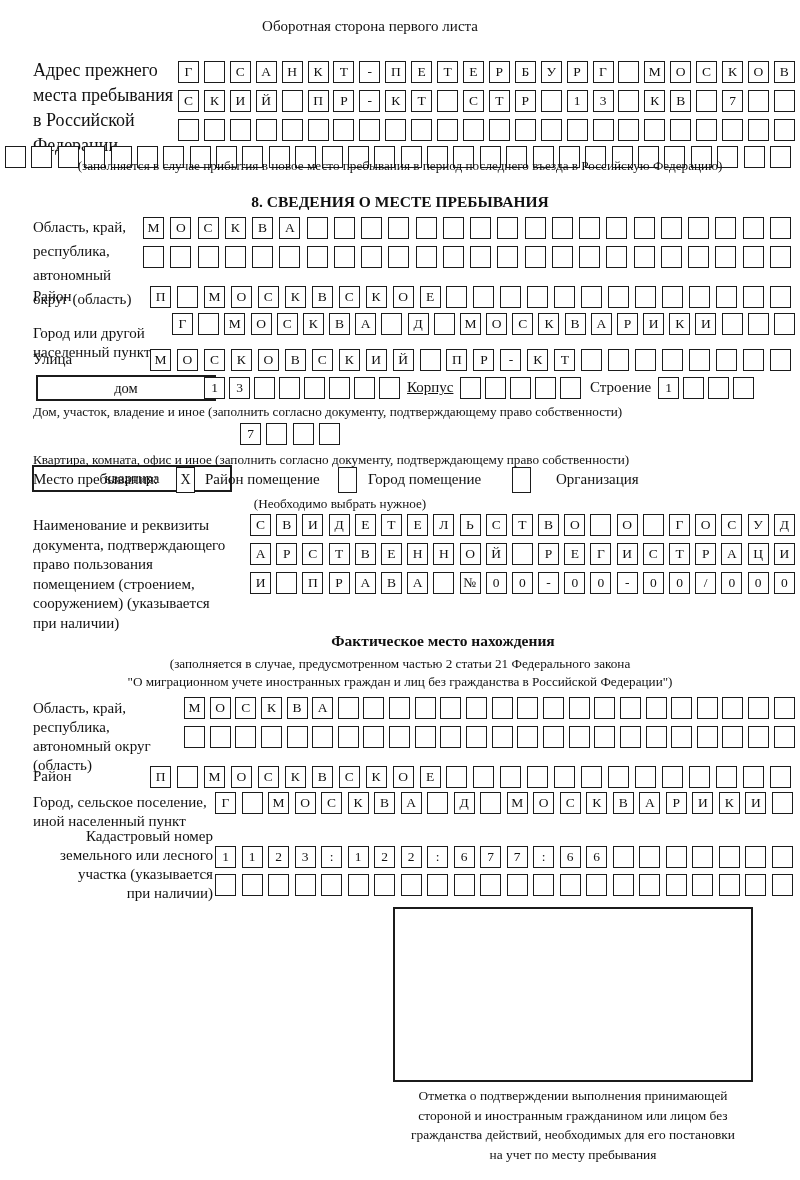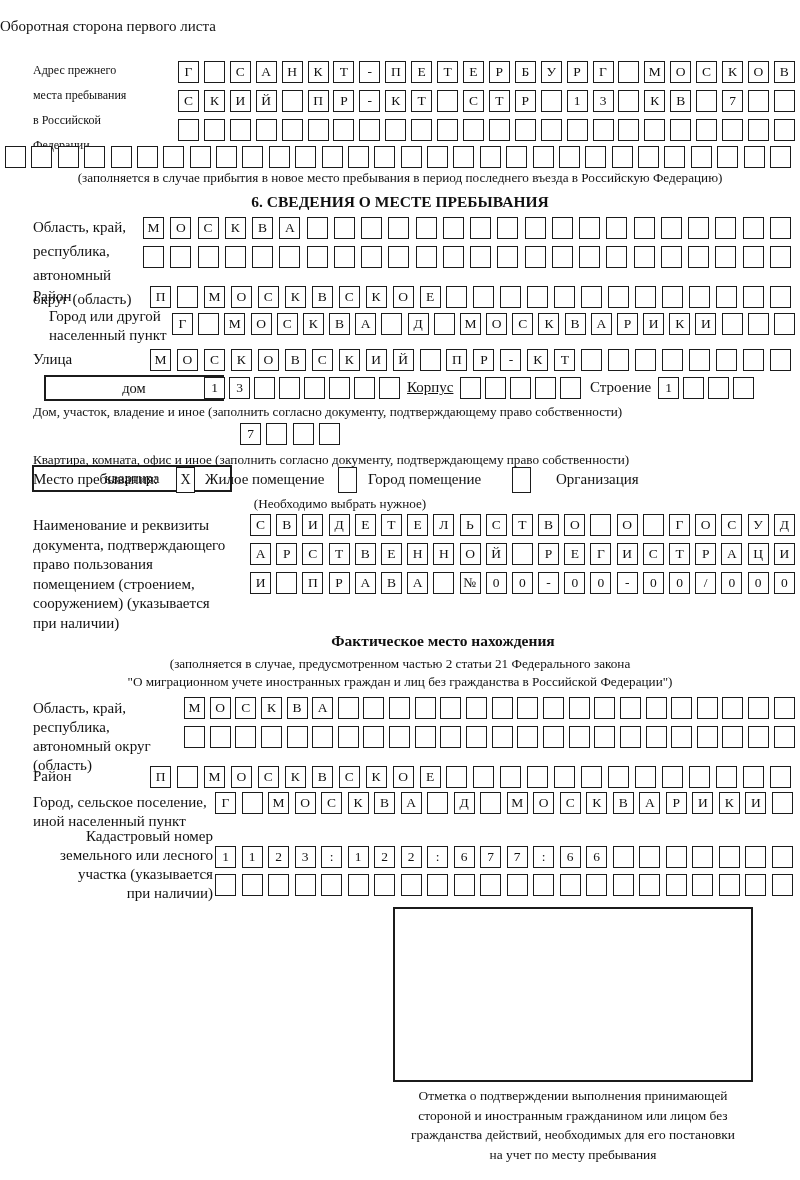--- a/index.html
+++ b/index.html
@@ -2,21 +2,21 @@
 <html><head>
 <meta charset="utf-8">
 <style>
   html,body{margin:0;padding:0;background:#fff;}
   #page{
     position:relative;width:800px;height:1180px;background:#ffffff;
     font-family:"Liberation Serif","DejaVu Serif",serif;color:#111;
     overflow:hidden;
   }
   .abs{position:absolute;}
-  .lbl{font-size:12px;line-height:25px;}
+  .lbl{font-size:18px;line-height:25px;}
   .lbl-tight{font-size:15px;line-height:19px;}
   .lbl-mid{font-size:15px;line-height:24px;}
   .lbl-doc{font-size:15px;line-height:19.5px;}
   .note{font-size:13.2px;}
   .center{text-align:center;}
   .bold{font-weight:bold;}
   .cellrow{display:flex;justify-content:space-between;}
   .cell{
     width:21px;height:22px;box-sizing:border-box;border:1.5px solid #1b1b1b;
     display:flex;align-items:center;justify-content:center;
@@ -31,21 +31,21 @@
     display:flex;align-items:center;justify-content:center;font-size:14px;background:#fff;
   }
   .stamp{box-sizing:border-box;border:2.5px solid #1b1b1b;background:#fff;}
   .inline-lbl{font-size:15px;}
 </style>
 </head>
 <body>
 
 <div id="page">
 
-  <div class="abs" style="left:0;top:18px;width:740px;text-align:left;font-size:15px;">Оборотная сторона первого листа</div>
+  <div class="abs" style="left:0;top:18px;width:740px;text-align:center;font-size:15px;">Оборотная сторона первого листа</div>
 
   <div class="abs lbl" style="left:33px;top:58px;width:150px;">
     <div>Адрес прежнего</div>
     <div>места пребывания</div>
     <div>в Российской</div>
     <div>Федерации</div>
   </div>
   <div class="abs cellrow" style="left:178px;top:61px;width:617px;">
       <span class="cell">Г</span>
       <span class="cell"></span>
@@ -149,23 +149,23 @@
       <span class="cell"></span>
       <span class="cell"></span>
       <span class="cell"></span>
       <span class="cell"></span>
       <span class="cell"></span>
       <span class="cell"></span>
       <span class="cell"></span>
       <span class="cell"></span>
       <span class="cell"></span>
     </div>
-  <div class="abs note center" style="left:0;top:170px;width:800px;">(заполняется в случае прибытия в новое место пребывания в период последнего въезда в Российскую Федерацию)</div>
-
-  <div class="abs bold center" style="left:0;top:193px;width:800px;font-size:15.5px;">6. СВЕДЕНИЯ О МЕСТЕ ПРЕБЫВАНИЯ</div>
+  <div class="abs note center" style="left:0;top:158px;width:800px;">(заполняется в случае прибытия в новое место пребывания в период последнего въезда в Российскую Федерацию)</div>
+
+  <div class="abs bold center" style="left:0;top:193px;width:800px;font-size:15.5px;">8. СВЕДЕНИЯ О МЕСТЕ ПРЕБЫВАНИЯ</div>
 
   <div class="abs lbl-mid" style="left:33px;top:215px;width:120px;">
     <div>Область, край,</div>
     <div>республика,</div>
     <div>автономный</div>
     <div>округ (область)</div>
   </div>
   <div class="abs cellrow" style="left:143px;top:217px;width:648px;">
       <span class="cell">М</span>
       <span class="cell">О</span>
@@ -240,21 +240,21 @@
       <span class="cell"></span>
       <span class="cell"></span>
       <span class="cell"></span>
       <span class="cell"></span>
       <span class="cell"></span>
       <span class="cell"></span>
       <span class="cell"></span>
       <span class="cell"></span>
     </div>
 
-  <div class="abs lbl-tight" style="left:33px;top:307px;width:140px;margin-left:16px;">
+  <div class="abs lbl-tight" style="left:33px;top:324px;width:140px;">
     <div>Город или другой</div>
     <div>населенный пункт</div>
   </div>
   <div class="abs cellrow" style="left:172px;top:313px;width:623px;">
       <span class="cell">Г</span>
       <span class="cell"></span>
       <span class="cell">М</span>
       <span class="cell">О</span>
       <span class="cell">С</span>
       <span class="cell">К</span>
@@ -299,21 +299,21 @@
       <span class="cell"></span>
       <span class="cell"></span>
       <span class="cell"></span>
       <span class="cell"></span>
       <span class="cell"></span>
       <span class="cell"></span>
       <span class="cell"></span>
       <span class="cell"></span>
     </div>
 
-  <div class="abs widebox" style="left:44px;top:375px;width:180px;height:26px;text-align:center;">дом</div>
+  <div class="abs widebox" style="left:36px;top:375px;width:180px;height:26px;text-align:center;">дом</div>
   <div class="abs cellrow" style="left:204px;top:377px;width:196px;">
       <span class="cell">1</span>
       <span class="cell">3</span>
       <span class="cell"></span>
       <span class="cell"></span>
       <span class="cell"></span>
       <span class="cell"></span>
       <span class="cell"></span>
       <span class="cell"></span>
     </div>
@@ -338,21 +338,21 @@
   <div class="abs cellrow" style="left:240px;top:423px;width:100px;">
       <span class="cell">7</span>
       <span class="cell"></span>
       <span class="cell"></span>
       <span class="cell"></span>
     </div>
   <div class="abs note" style="left:33px;top:452px;width:760px;">Квартира, комната, офис и иное (заполнить согласно документу, подтверждающему право собственности)</div>
 
   <div class="abs inline-lbl" style="left:33px;top:471px;">Место пребывания:</div>
   <div class="abs chk" style="left:176px;top:467px;">Х</div>
-  <div class="abs inline-lbl" style="left:205px;top:471px;">Жилое помещение</div>
+  <div class="abs inline-lbl" style="left:205px;top:471px;">Район помещение</div>
   <div class="abs chk" style="left:338px;top:467px;"></div>
   <div class="abs inline-lbl" style="left:368px;top:471px;">Город помещение</div>
   <div class="abs chk" style="left:512px;top:467px;"></div>
   <div class="abs inline-lbl" style="left:556px;top:471px;">Организация</div>
   <div class="abs note center" style="left:225px;top:496px;width:230px;">(Необходимо выбрать нужное)</div>
 
   <div class="abs lbl-doc" style="left:33px;top:516px;width:215px;">
     <div>Наименование и реквизиты</div>
     <div>документа, подтверждающего</div>
     <div>право пользования</div>

